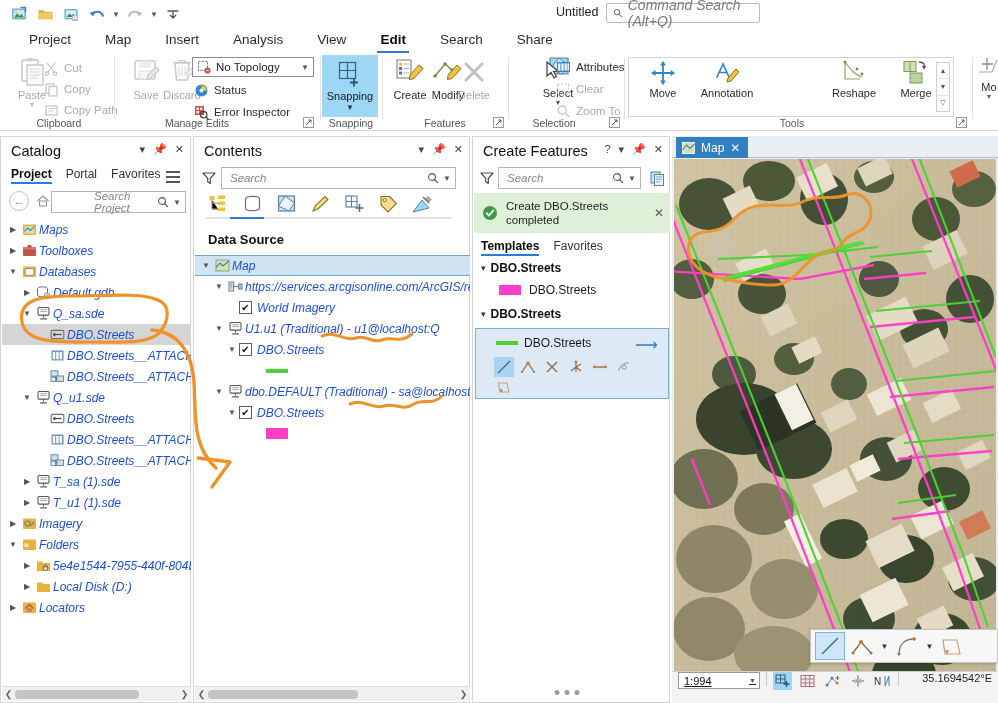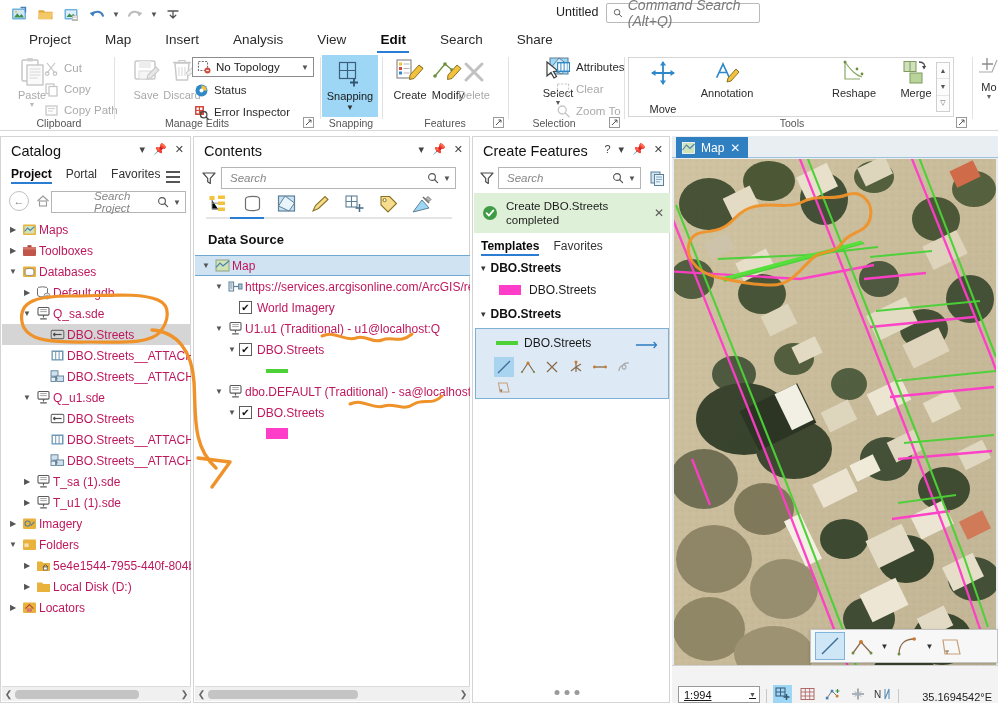--- a/index.html
+++ b/index.html
@@ -120,21 +120,21 @@
   }
 
   
   .tree { position:absolute; overflow:hidden; }
   .trow {
     display:flex; align-items:center; height:21px; white-space:nowrap; cursor:pointer;
   }
   .trow.sel { background:#d5d5d5; }
   .tarrow { width:14px; text-align:center; font-size:8px; color:#555; flex:none;}
   .tico { width:19px; flex:none; display:flex; align-items:center; justify-content:center;}
-  .tlbl { font-size:12px; color:#be185d; }
+  .tlbl { font-size:12px; color:#1d4ed8;font-style:italic; }
   .tchk {
     width:13px; height:13px; border:1px solid #5c5c5c; background:#fff; flex:none;
     margin-right:5px; display:flex; align-items:center; justify-content:center;
   }
   .tchk:after { content:"\2714"; font-size:10px; color:#111; line-height:10px;}
 
   .hscroll {
     position:absolute; height:15px; background:#f0f0f0; display:flex; align-items:center;
     border-top:1px solid #dcdcdc;
   }
@@ -148,22 +148,22 @@
     border-bottom:1px solid #9fc2dd;
   }
   .maptab {
     position:absolute; left:4px; top:1px; height:21px; background:#2f7fc1; color:#fff;
     display:flex; align-items:center; gap:6px; padding:0 8px 0 6px; cursor:pointer;
   }
   .maptab .mtl { font-size:12px; }
   .maptab .mtx { font-size:12px; opacity:.95; cursor:pointer; }
 
   .statusbar {
-    position:absolute; left:0; bottom:0; right:0; height:38px; background:#f3f3f3;
-    border-top:1px solid #d0d0d0; display:flex; align-items:flex-end; padding-left:6px; gap:6px;text-decoration:underline;
+    position:absolute; left:0; bottom:0; right:0; height:32px; background:#f3f3f3;
+    border-top:1px solid #d0d0d0; display:flex; align-items:flex-start; padding-left:6px; gap:6px;text-decoration:underline;
   }
   .scalebox {
     width:82px; height:17px; border:1px solid #999; background:#fff; display:flex; align-items:center;
     padding:0 3px 0 5px; cursor:pointer;
   }
   .scalebox .sv { flex:1; font-size:11px; color:#111; }
   .scalebox .sc { font-size:7px; color:#555; }
   .sbsep { width:1px; height:14px; background:#c8c8c8; }
   .sbico { width:19px; height:18px; display:flex; align-items:center; justify-content:center; cursor:pointer;}
   .sbico.on { background:#9ed6f5; }
@@ -456,21 +456,21 @@
         <svg width="11" height="11" viewBox="0 0 11 11">
             <rect x="0.5" y="0.5" width="10" height="10" fill="none" stroke="#9a9a9a"></rect>
             <path d="M3 8 L8 3M8 3H5.4M8 3v2.6" stroke="#555" stroke-width="1" fill="none"></path>
           </svg>
       </div>
     </div>
     <div class="rsep" style="left:624px;"></div>
 
     <div class="rgroup" style="left:626px; width:348px;">
       <div class="toolsbox" style="left:2px; top:4px; width:326px; height:60px;">
-        <div class="bigbtn" style="left:6px; top:2px; width:56px;gap:16px;">
+        <div class="bigbtn" style="left:6px; top:2px; width:56px;">
           <svg width="26" height="26" viewBox="0 0 26 26">
               <path d="M13 2 L13 24M2 13 L24 13" stroke="#2f88c8" stroke-width="1.8"></path>
               <path d="M13 1 L16 5.5 L10 5.5Z" fill="#2f88c8"></path>
               <path d="M13 25 L16 20.5 L10 20.5Z" fill="#2f88c8"></path>
               <path d="M1 13 L5.5 10 L5.5 16Z" fill="#2f88c8"></path>
               <path d="M25 13 L20.5 10 L20.5 16Z" fill="#2f88c8"></path>
               <circle cx="13" cy="13" r="1.6" fill="#2f88c8"></circle>
             </svg>
           <span class="bl">Move</span>
         </div>

